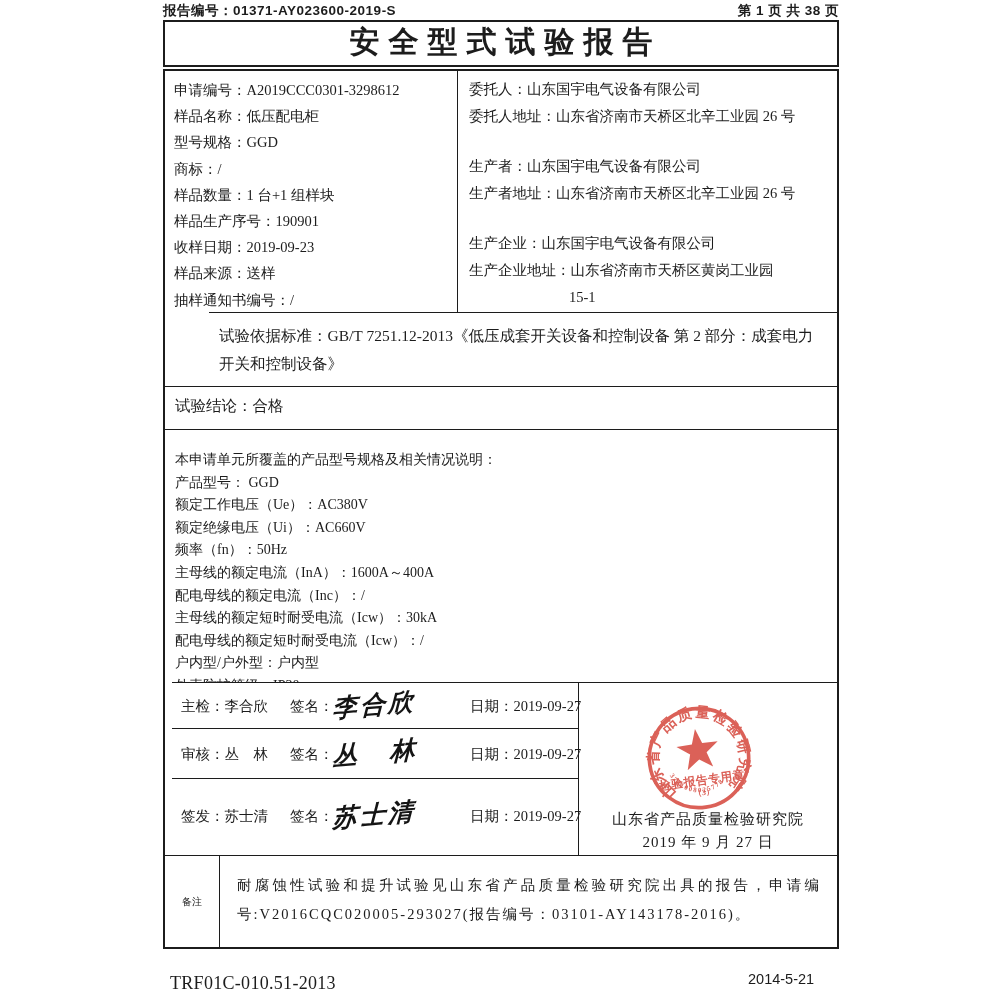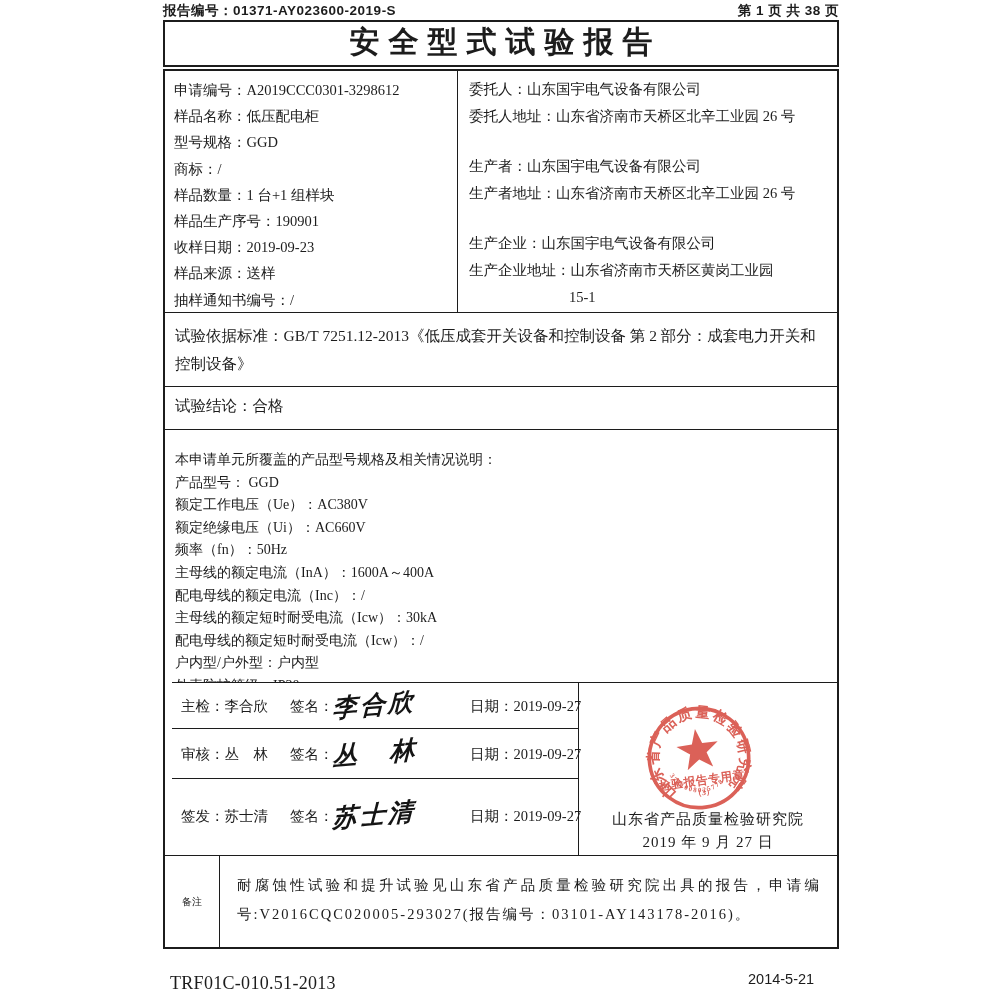--- a/index.html
+++ b/index.html
@@ -33,21 +33,21 @@
   .info-left {
     width:293px; border-right:1.5px solid #1c1c1c;
     padding:6px 4px 0 9px; font-size:14.5px; line-height:26.2px;
     white-space:nowrap; overflow:hidden;
   }
   .info-right { flex:1; padding:5px 6px 0 11px; font-size:14.5px; line-height:27px; }
   .info-group { margin-bottom:23px; }
   .addr-cont { text-indent:100px; }
 
   
-  .sec-standard { height:74px; padding:9px 14px 0 10px; font-size:15.5px; line-height:28px; }
+  .sec-standard { height:74px; padding:9px 14px 0 10px; font-size:15.5px; line-height:28px;margin-left:44px; }
   .sec-conclusion { height:43px; padding:9px 10px 0 10px; font-size:15.5px; }
 
   
   .sec-coverage { height:253px; padding:19px 10px 0 10px; font-size:14px; line-height:22.6px; white-space:nowrap; overflow:hidden; }
 
   
   .sec-sign { height:173px; display:flex;margin-left:7px; }
   .sig-left { width:407px; border-right:1.5px solid #1c1c1c; }
   .sig-row { position:relative; height:46px; border-bottom:1.5px solid #1c1c1c; font-size:14.5px; }
   .sig-row.r2 { height:50px; }

